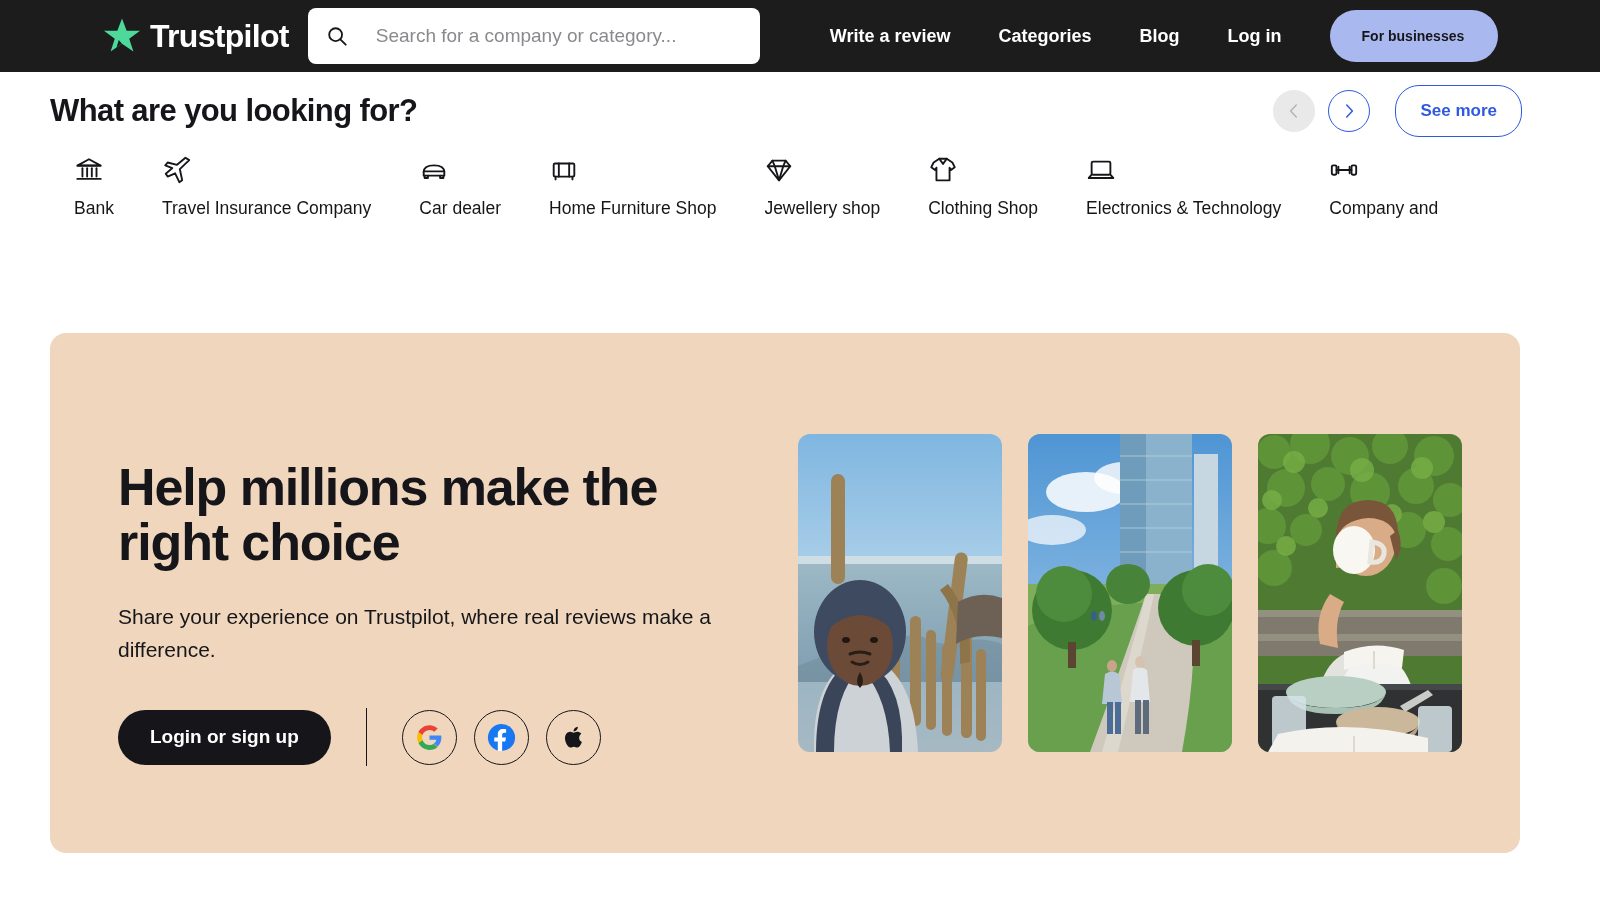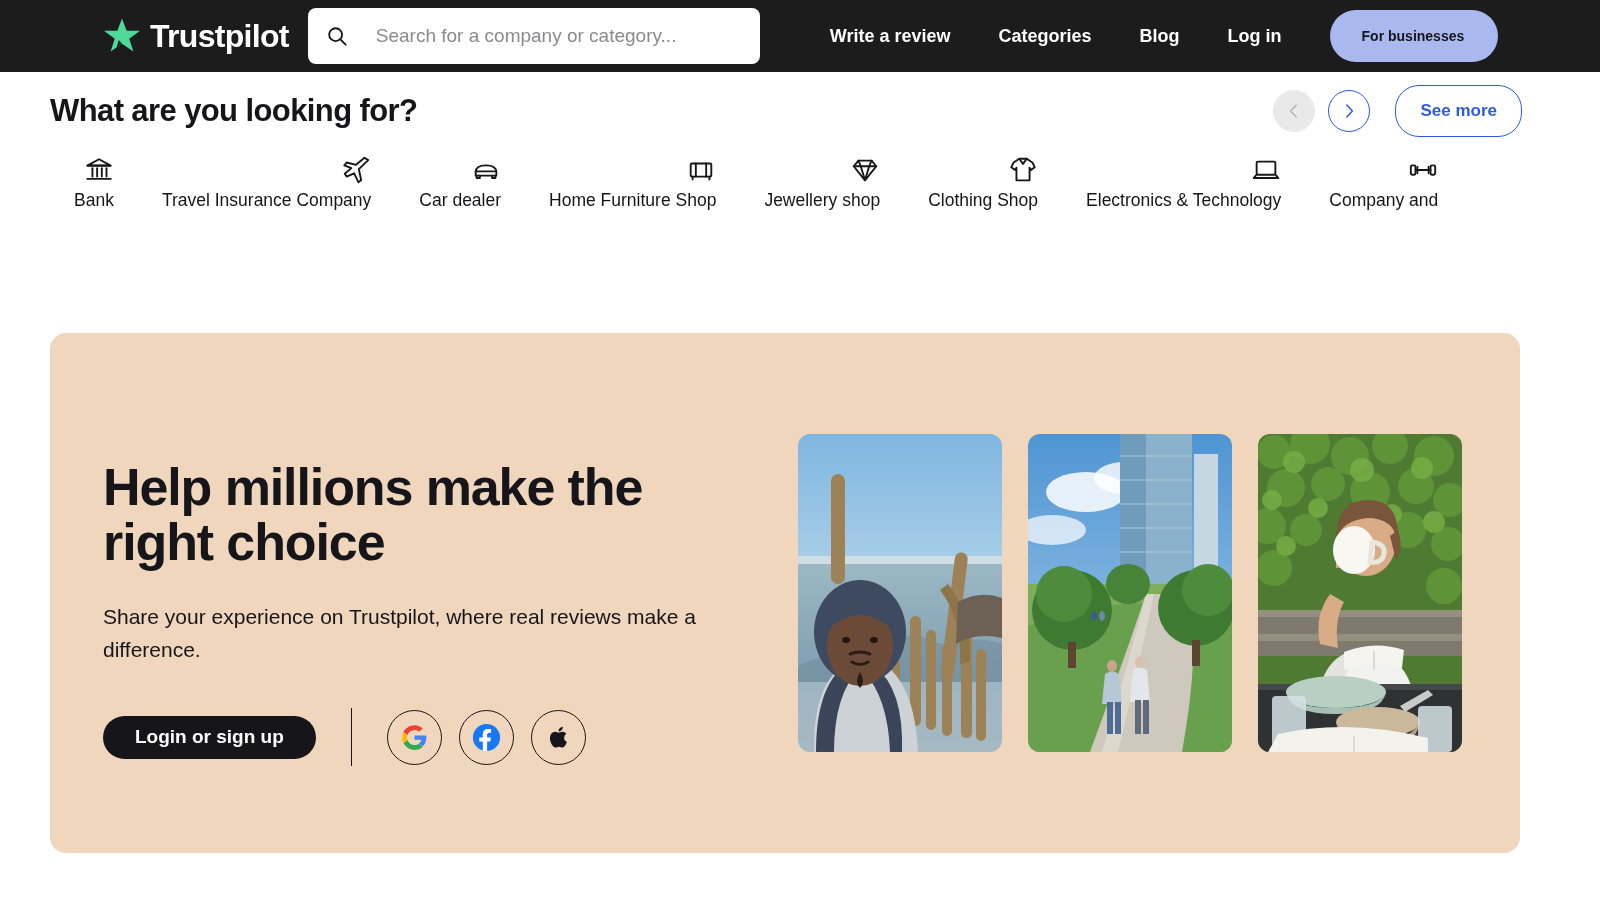--- a/index.html
+++ b/index.html
@@ -147,43 +147,43 @@
     display: flex;
     align-items: flex-start;
     padding-left: 50px;
     overflow: hidden;
     height: 100px;
     margin-top: 12px;
   }
   .cat-item {
     display: flex;
     flex-direction: column;
-    align-items: flex-end;
-    gap: 6px;
+    align-items: flex-start;
+    gap: 14px;
     flex: none;
     cursor: pointer;
     padding: 0 24px;
     white-space: nowrap;
   }
   .cat-icon { height: 32px; display: flex; align-items: center; justify-content: center; }
   .cat-icon svg { display: block; }
   .cat-label { font-size: 17.5px; color: #16161a; line-height: 1; }
 
   
   .hero-wrap { padding: 79px 80px 0 50px; }
   .hero {
     background: #efd6bd;
     border-radius: 16px;
     height: 520px;
     display: flex;
     align-items: center;
     overflow: hidden;
     position: relative;
   }
-  .hero-left { padding-left: 53px; width: 740px; flex: none; margin-top: 40px; }
+  .hero-left { padding-left: 68px; width: 740px; flex: none; margin-top: 40px; }
   .hero-title {
     font-size: 52px;
     line-height: 1.07;
     font-weight: 700;
     color: #16161a;
     letter-spacing: -1.1px;
     max-width: 600px;
   }
   .hero-sub {
     margin-top: 30px;
@@ -196,21 +196,21 @@
     margin-top: 42px;
     display: flex;
     align-items: center;
     gap: 0;
   }
   .login-btn {
     background: #16161a;
     color: #ffffff;
     border: none;
     border-radius: 28px;
-    height: 43px;
+    height: 55px;
     padding: 0 32px;
     font-size: 19px;
     font-weight: 700;
     cursor: pointer;
     font-family: "Liberation Sans", sans-serif;
     white-space: nowrap;
   }
   .divider {
     width: 1.5px;
     height: 58px;

